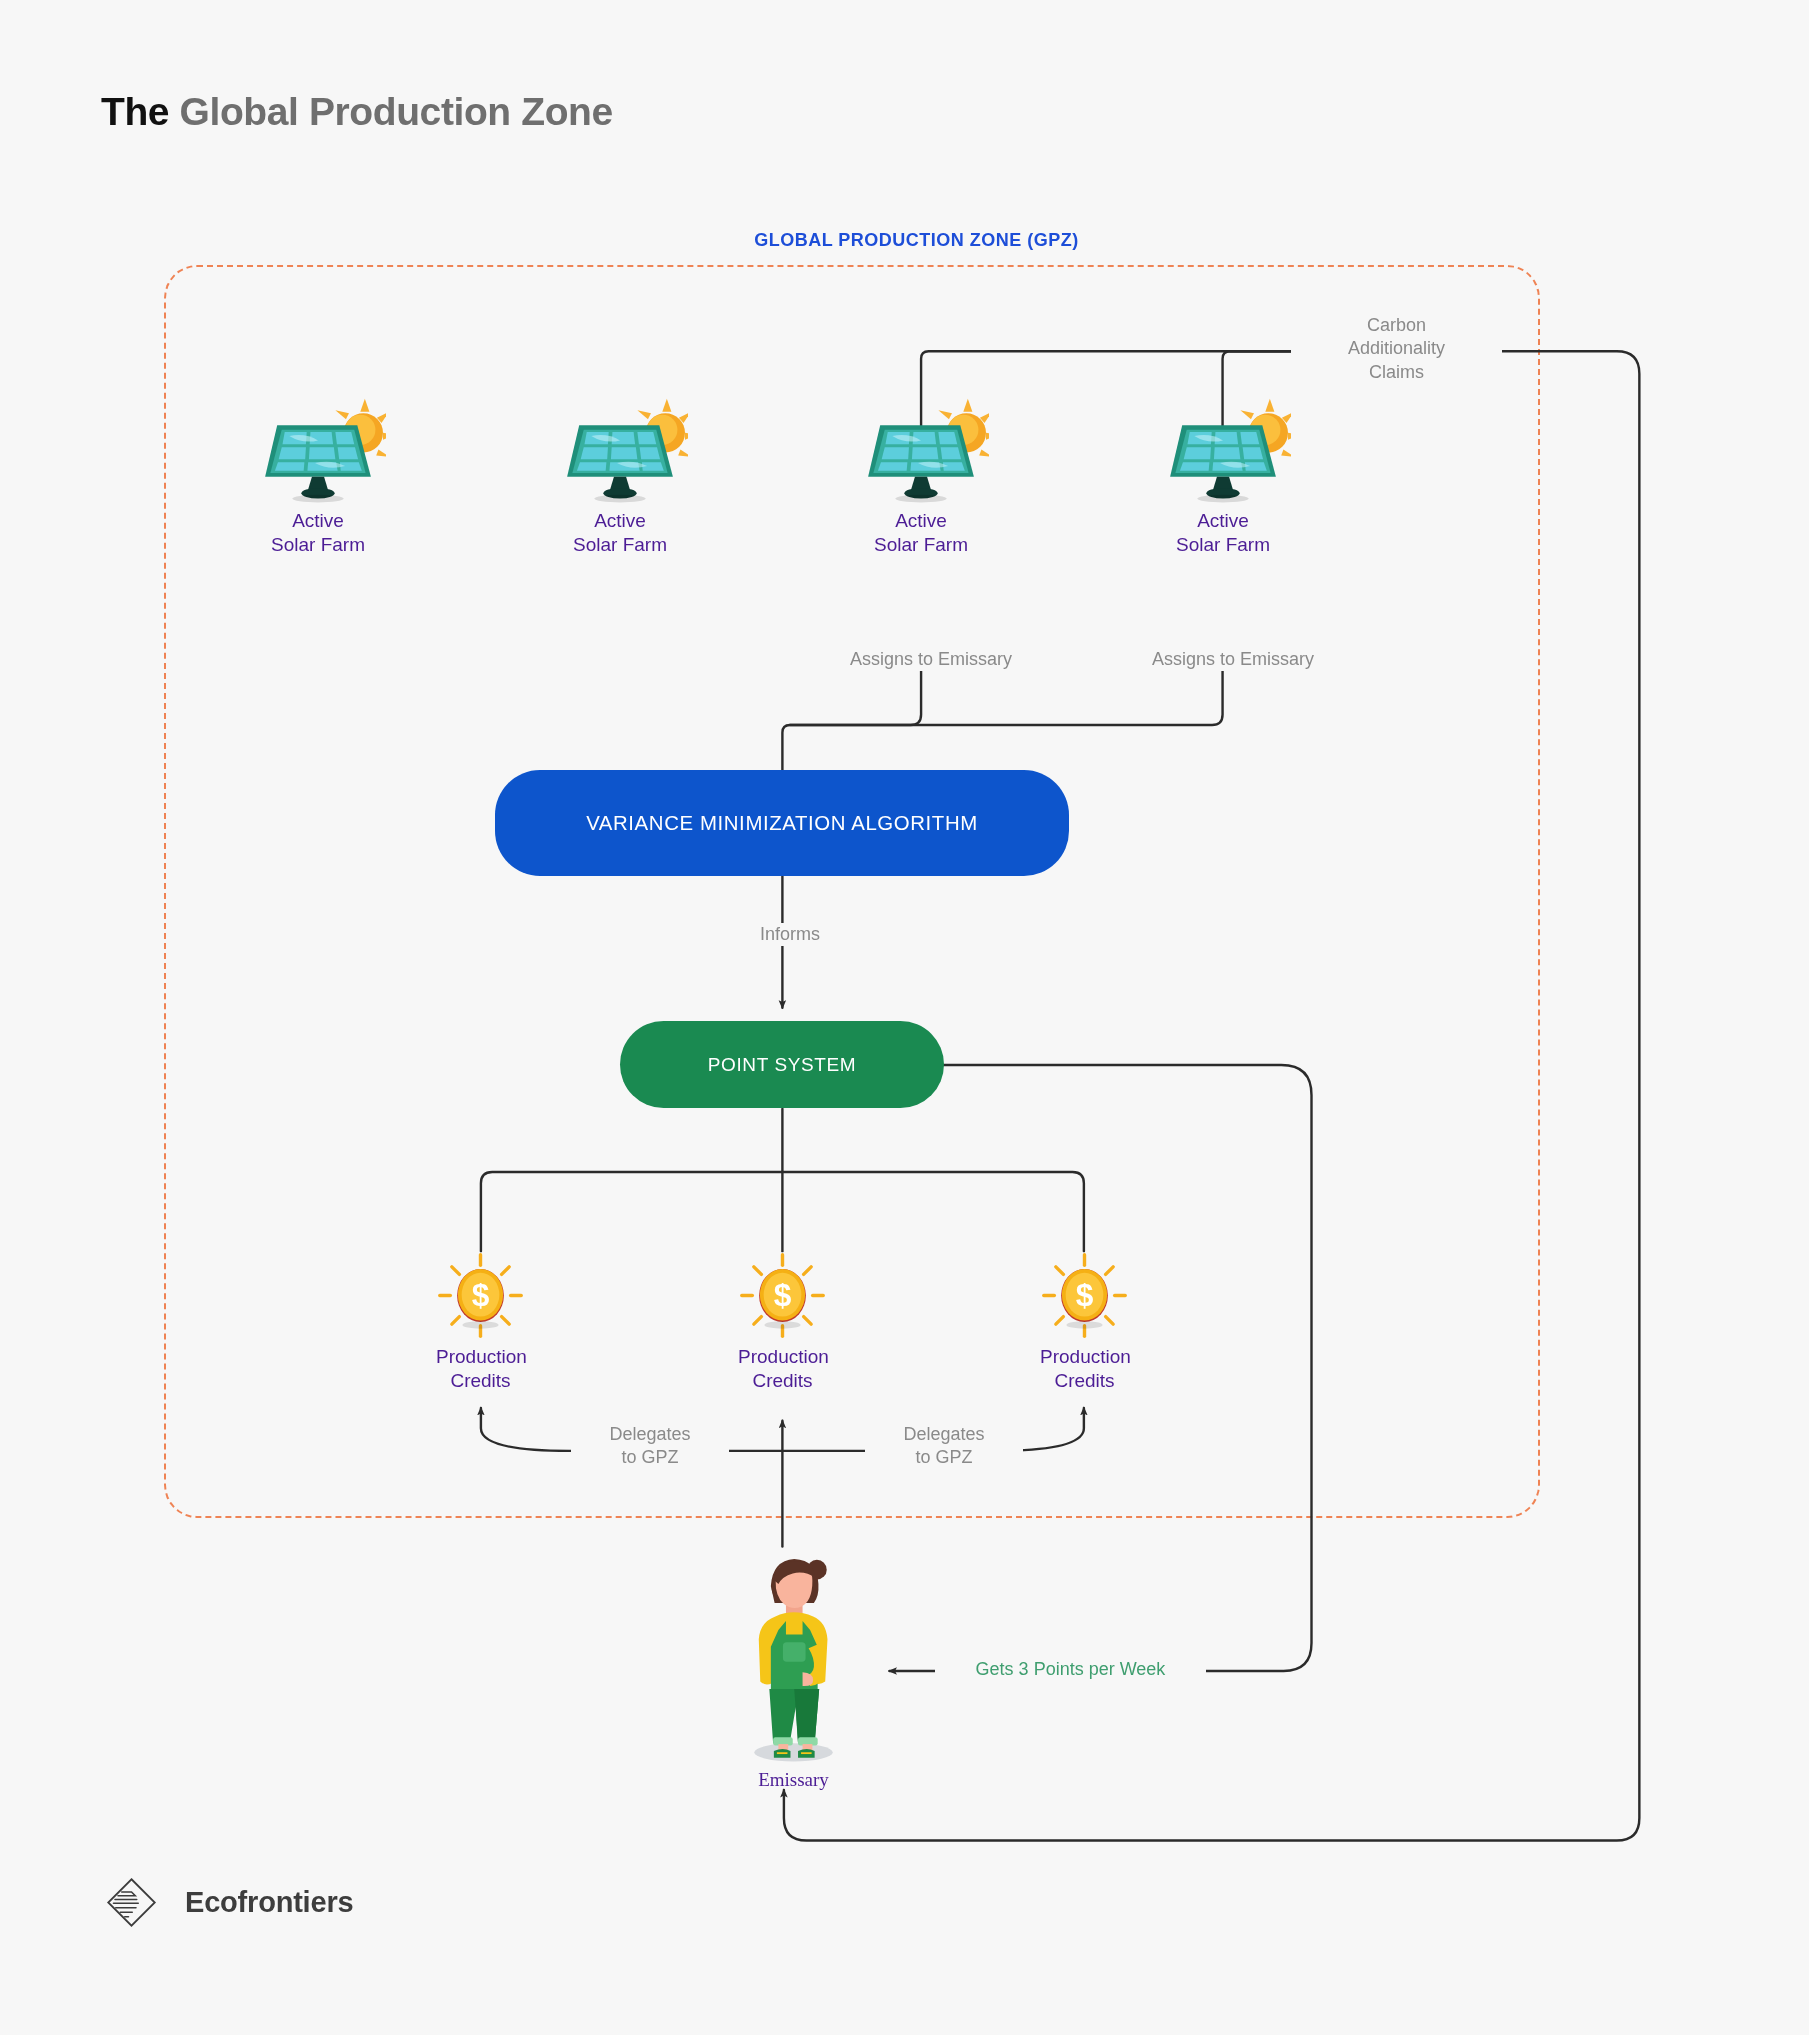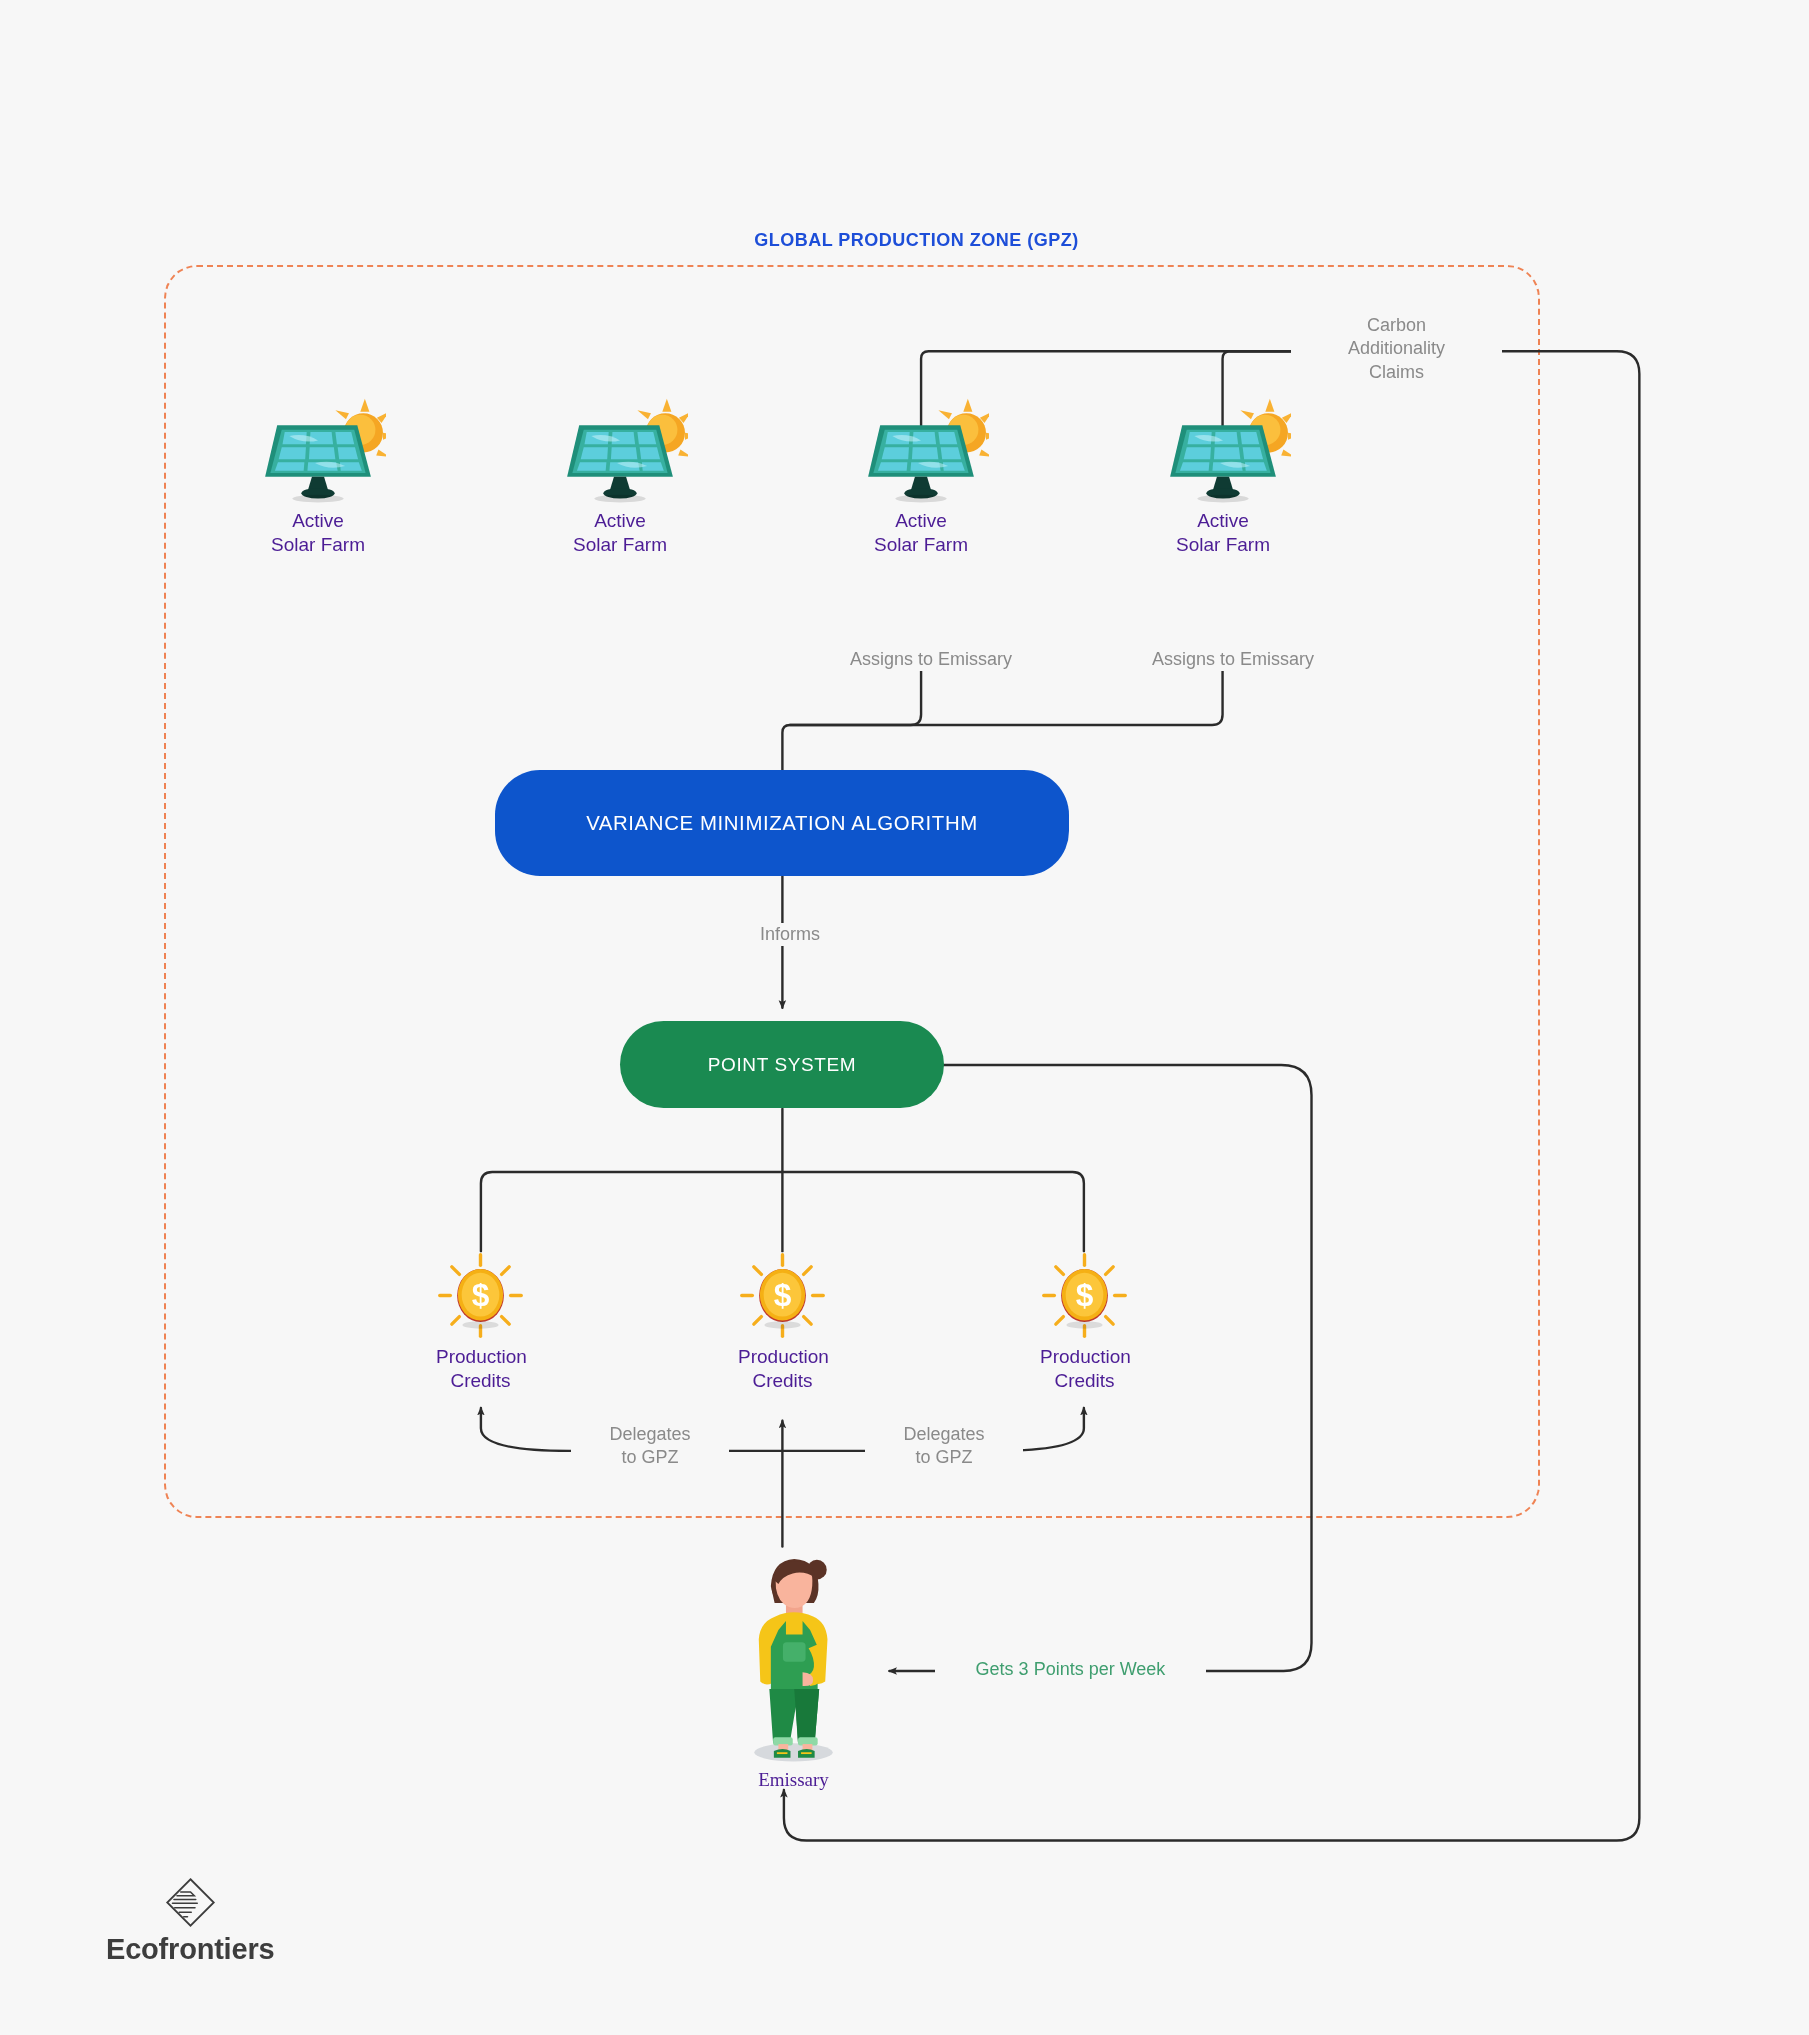--- a/index.html
+++ b/index.html
@@ -76,29 +76,33 @@
   }
   .elabel.green{color:#3f9e6f;}
   .elabel.bg{background:#f7f7f7;padding:0 7.5px;}
 
   
   #emissary{left:718px; top:1547px; width:151px;font-family:Liberation Serif, serif;}
   #emissary .fig{width:151px;height:219px;position:relative;margin:0 auto;}
   #emissary .cap{margin-top:1.5px;}
 
   
-  #logo{left:106px; top:1877px; display:flex; align-items:center; gap:5px;flex-direction:column;}
+  #logo{left:106px; top:1877px; display:flex; align-items:center; gap:28px;}
   #logo .mark{width:51px;height:51px;}
   #logo .word{font-size:29px;font-weight:bold;color:#3d3d3d;letter-spacing:-0.2px;}
 </style>
 </head>
 <body>
 
 <div class="stage">
 
+  <div class="abs" id="title">
+    <span class="the">The</span>
+    <span class="rest">Global Production Zone</span>
+  </div>
 
   <div class="abs" id="gpz-label">GLOBAL PRODUCTION ZONE (GPZ)</div>
   <div class="abs" id="gpz-zone"></div>
 
   <svg class="abs" id="wires" viewBox="0 0 2400 2700">
     <defs>
       <marker id="arr" markerWidth="14" markerHeight="14" refX="10" refY="5" orient="auto" markerUnits="userSpaceOnUse">
         <path d="M0,0 L12,5 L0,10 L2.6,5 Z" fill="#2b2b2b"></path>
       </marker>
     </defs>

